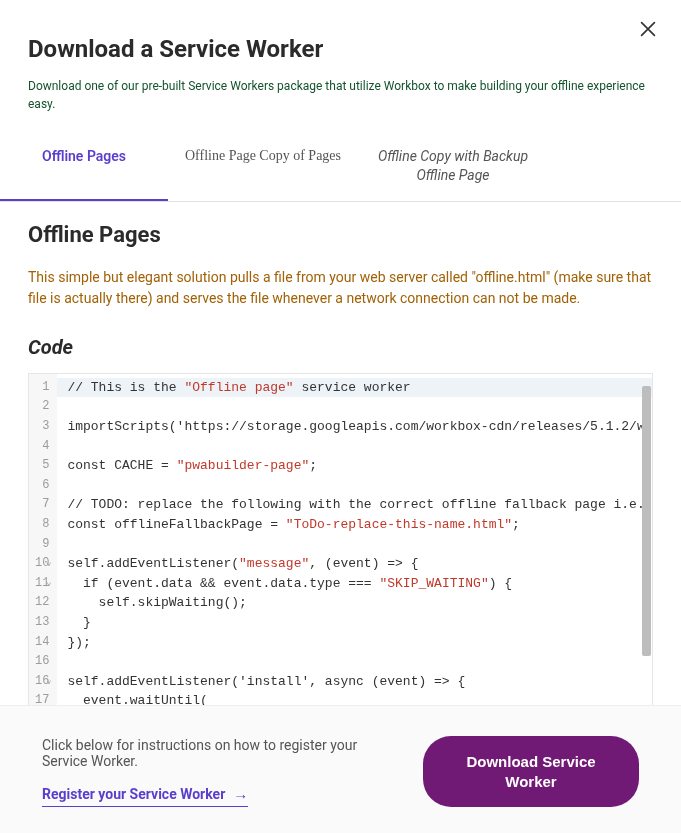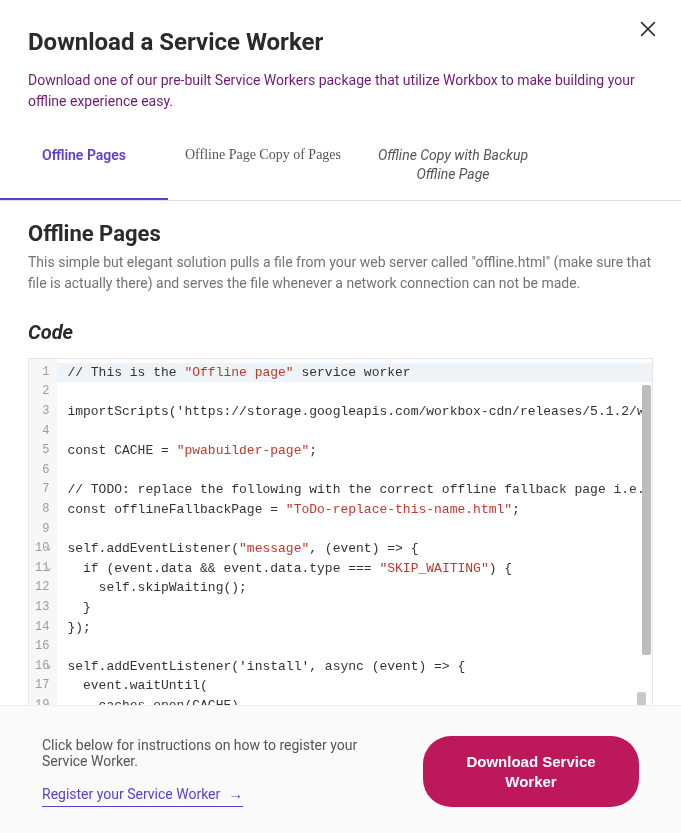--- a/index.html
+++ b/index.html
@@ -12,40 +12,40 @@
       overflow: hidden;
     }
     .modal {
       width: 681px;
       height: 833px;
       display: flex;
       flex-direction: column;
       position: relative;
     }
     .header {
-      padding: 28px 28px 0 28px;
+      padding: 35px 28px 0 28px;
       position: relative;
     }
     .title {
       font-size: 24px;
       font-weight: 700;
       color: #2b2b2b;
     }
     .close {
       position: absolute;
       top: 18px;
       right: 22px;
       width: 22px;
       height: 22px;
       cursor: pointer;
       color: #333;
     }
     .subtitle {
-      font-size: 14px;
-      color: #701a75;
+      font-size: 12px;
+      color: #14532d;
       padding: 14px 28px 0 28px;
       line-height: 1.5;
     }
     .tabs {
       display: flex;
       border-bottom: 1px solid #e2e2e2;
       margin-top: 18px;
     }
     .tab {
       flex: 0 0 auto;
@@ -71,22 +71,22 @@
       overflow: hidden;
       position: relative;
     }
     .section-title {
       font-size: 22px;
       font-weight: 700;
       color: #2b2b2b;
     }
     .section-desc {
       font-size: 14px;
-      color: #737373;
-      margin-top: 6px;
+      color: #a16207;
+      margin-top: 20px;
       line-height: 1.5;
     }
     .code-label {
       font-size: 20px;
       font-weight: 700;
       color: #2b2b2b;
       margin-top: 26px;
       font-style: italic;
     }
     .editor {
@@ -162,34 +162,34 @@
     .footer-left {
       flex: 1;
       font-size: 14px;
       color: #555;
     }
     .register-link {
       display: inline-flex;
       align-items: center;
       gap: 8px;
       color: #5b3ecc;
-      font-weight: 400;
+      font-weight: 700;
       font-size: 14px;
       margin-top: 16px;
       text-decoration: none;
       border-bottom: 1px solid #5b3ecc;
       padding-bottom: 3px;
       cursor: pointer;
     }
     .register-link .arrow {
       font-size: 15px;
       border-bottom: none;
     }
     .download-btn {
-      background: #be185d;
+      background: #701a75;
       color: #fff;
       font-weight: 600;
       font-size: 15px;
       border: none;
       border-radius: 28px;
       padding: 16px 28px;
       cursor: pointer;
       text-align: center;
       line-height: 1.3;
       width: 216px;

